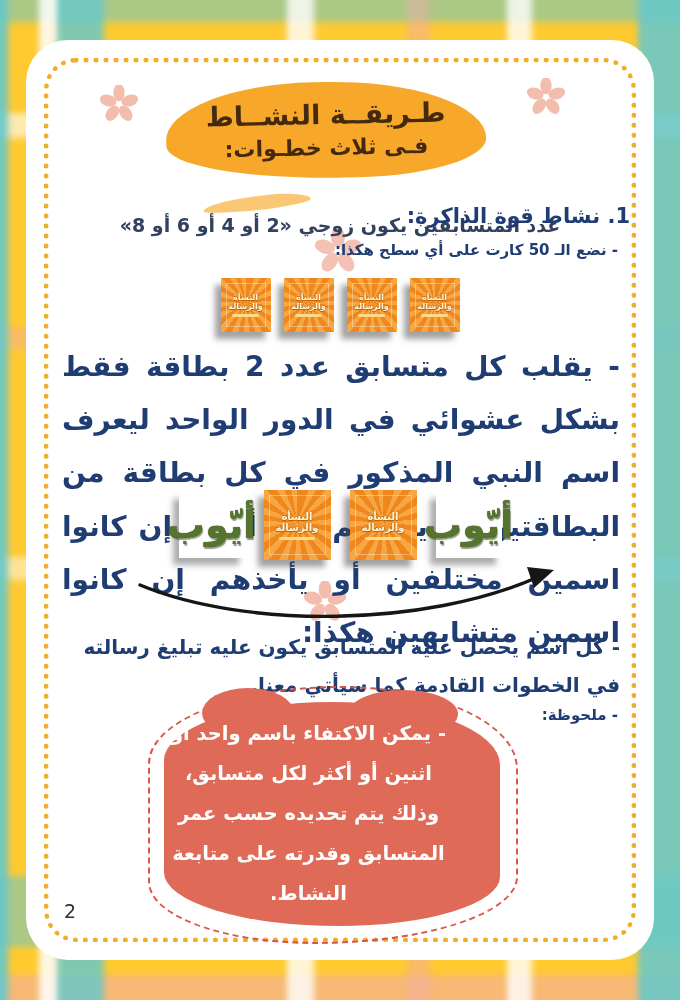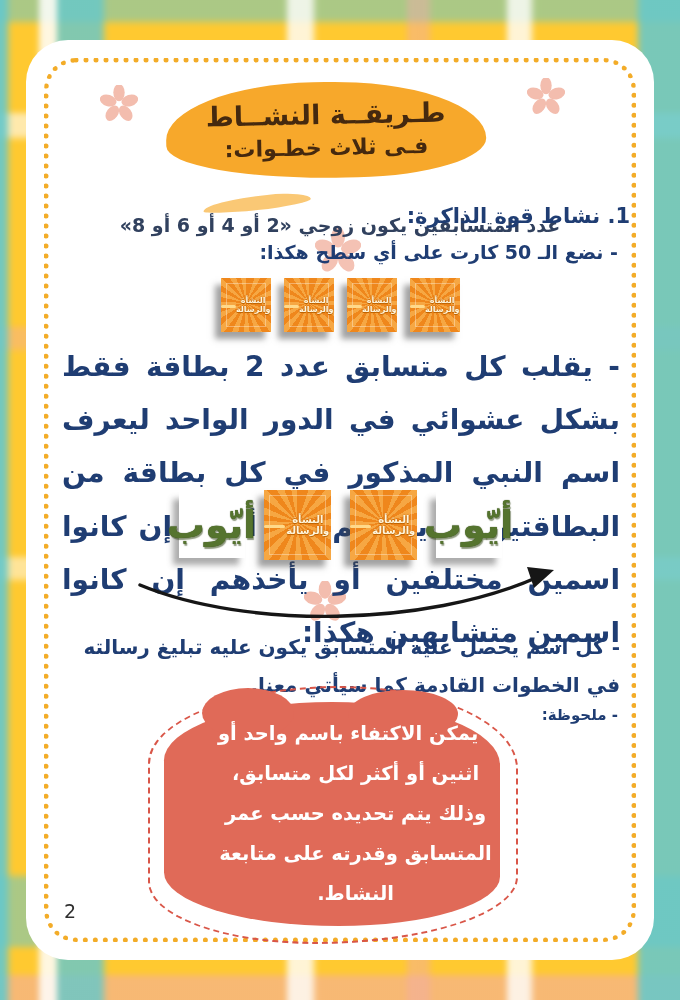--- a/index.html
+++ b/index.html
@@ -38,29 +38,29 @@
     display:flex;flex-direction:column;align-items:center;justify-content:center;}
   .title-tail{position:absolute;left:177px;top:156px;width:108px;height:14px;background:#F9C266;
     border-radius:60% 40% 50% 50% / 70% 60% 40% 30%;transform:rotate(-6deg);opacity:.9;}
   .title-line1{font-size:27px;font-weight:bold;color:#45290F;line-height:1.25;}
   .title-line2{font-size:22px;font-weight:bold;color:#45290F;line-height:1.25;margin-top:2px;}
 
   .subtitle{position:absolute;left:0;top:130px;width:100%;text-align:center;font-size:19px;color:#31415E;font-weight:600;margin-top:44px;}
 
   .txt{color:#1F3D73;font-weight:600;}
   .step-heading{position:absolute;right:24px;top:164px;font-size:21px;}
-  .instruction{position:absolute;right:36px;top:201px;font-size:19px;}
+  .instruction{position:absolute;right:36px;top:201px;font-size:15px;}
 
   
   .cards-row1{position:absolute;left:0;top:238px;width:100%;display:flex;justify-content:center;gap:13px;}
   .cards-row2{position:absolute;left:0;top:450px;width:100%;display:flex;justify-content:center;align-items:center;gap:19px;}
 
   .back-card{position:relative;width:50px;height:54px;flex:0 0 auto;
     background:repeating-conic-gradient(from 8deg at 50% 46%, #EF871C 0deg 11deg, #F6A743 11deg 22deg);
-    box-shadow:-6px 7px 6px rgba(70,70,70,.5);display:flex;flex-direction:row;align-items:center;justify-content:center;}
+    box-shadow:-6px 7px 6px rgba(70,70,70,.5);display:flex;flex-direction:column;align-items:center;justify-content:center;}
   .back-card.big{width:67px;height:70px;}
   .back-card .frame{position:absolute;inset:5px;border:1px solid rgba(255,255,255,.35);}
   .card-logo{position:relative;max-width:80%;font-size:8px;font-weight:bold;color:#FFF6DC;text-align:center;line-height:1.15;
     text-shadow:0 0 2px #A85400, 0 1px 0 #C76A00;}
   .back-card.big .card-logo{font-size:10px;}
   .card-banner{position:relative;width:55%;height:3px;background:#FFD98A;border-radius:2px;margin-top:3px;}
 
   .name-card{position:relative;width:66px;height:66px;flex:0 0 auto;background:#ffffff;
     box-shadow:-6px 7px 6px rgba(70,70,70,.45);display:flex;align-items:center;justify-content:center;}
   .name-card .name{font-size:38px;font-weight:bold;color:#55742E;white-space:nowrap;
@@ -69,21 +69,21 @@
   .arrow-svg{position:absolute;left:100px;top:523px;}
 
   .para1{position:absolute;right:34px;left:36px;top:300px;font-size:28px;line-height:1.9;text-align:justify;}
   .para2{position:absolute;right:34px;left:36px;top:588px;font-size:20px;line-height:1.9;text-align:right;}
   .note-label{position:absolute;right:36px;top:666px;font-size:15px;}
 
   
   .note-outline{position:absolute;left:122px;top:646px;width:366px;height:254px;
     border:2px dashed #D95648;border-radius:52% 48% 55% 45% / 30% 32% 26% 24%;}
   .note-blob{position:absolute;left:138px;top:662px;width:336px;height:224px;background:#E06A58;
-    border-radius:50% 50% 48% 52% / 26% 28% 22% 24%;display:flex;align-items:center;justify-content:flex-start;}
+    border-radius:50% 50% 48% 52% / 26% 28% 22% 24%;display:flex;align-items:center;justify-content:flex-end;}
   .note-blob::before{content:"";position:absolute;left:38px;top:-14px;width:92px;height:50px;background:#E06A58;border-radius:50%;}
   .note-blob::after{content:"";position:absolute;right:42px;top:-12px;width:110px;height:48px;background:#E06A58;border-radius:50%;}
   .note-text{position:relative;z-index:2;width:86%;color:#ffffff;font-size:19.5px;font-weight:600;line-height:2.05;text-align:center;}
 
   .page-number{position:absolute;left:38px;bottom:38px;font-size:19px;color:#2F2F2F;}
 </style>
 </head>
 <body>
 
 <div class="canvas">

